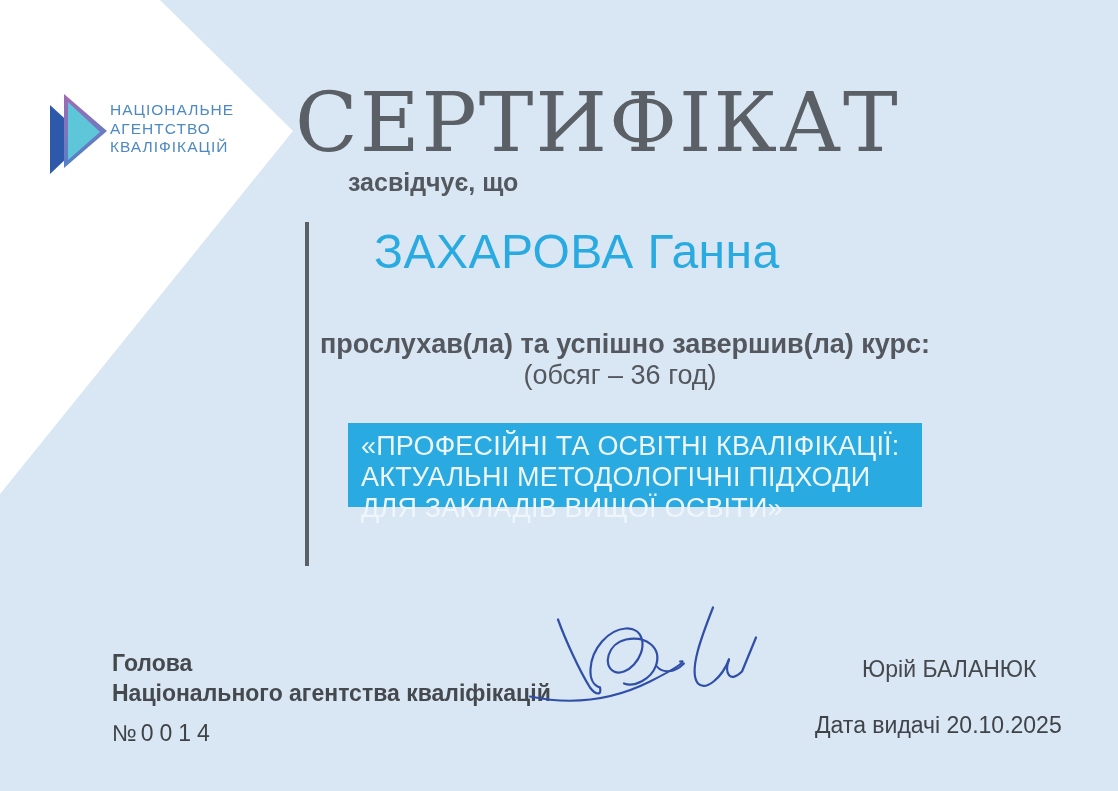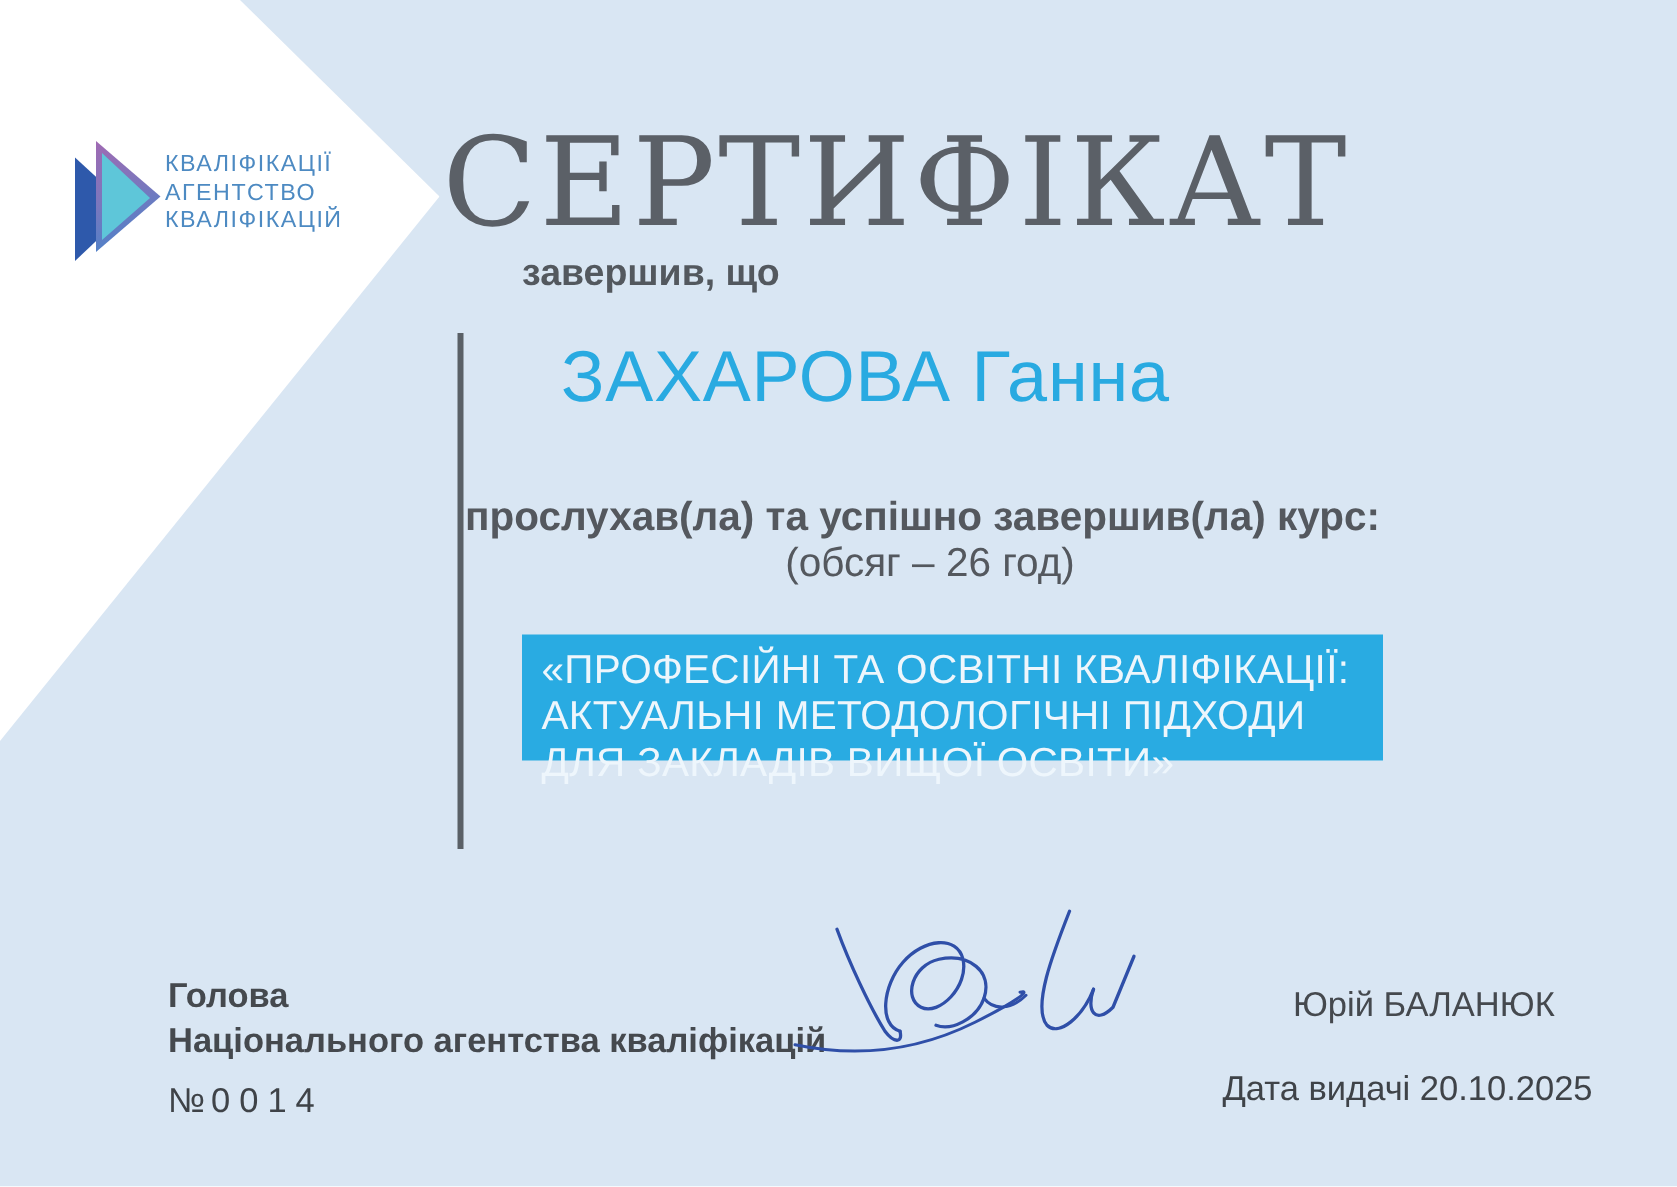--- a/index.html
+++ b/index.html
@@ -31,21 +31,21 @@
   }
   
   #v-rule{position:absolute;left:305px;top:222px;width:4px;height:344px;background:#5a6066;}
   
   #recipient-name{
     position:absolute;left:374px;top:224px;
     font-size:48px;color:#29aae1;letter-spacing:0.5px;
   }
   
   #course-intro{
-    position:absolute;left:310px;top:329px;width:620px;text-align:left;
+    position:absolute;left:310px;top:329px;width:620px;text-align:right;
     font-size:27px;font-weight:bold;color:#54585e;
   }
   #course-duration{
     position:absolute;left:310px;top:360px;width:620px;text-align:center;
     font-size:27px;color:#54585e;
   }
   
   #course-box{
     position:absolute;left:348px;top:423px;width:574px;height:84px;
     background:#29abe2;color:#eef6fc;
@@ -86,34 +86,34 @@
         <stop offset="0.55" stop-color="#7a77bd"></stop>
         <stop offset="1" stop-color="#4e82c9"></stop>
       </linearGradient>
     </defs>
     <polygon points="8,17 8,86 45,51" fill="#2e59ab"></polygon>
     <polygon points="22,6 22,80 65,43" fill="url(#gradFront)"></polygon>
     <polygon points="26,14 26,72 58,44" fill="#5ec6d9"></polygon>
   </svg>
 
   <div id="logo-text">
-    <div>КВАЛІФІКАЦІЇ</div>
+    <div>НАЦІОНАЛЬНЕ</div>
     <div>АГЕНТСТВО</div>
     <div>КВАЛІФІКАЦІЙ</div>
   </div>
 
   <div id="cert-title">СЕРТИФІКАТ</div>
-  <div id="cert-subtitle">завершив, що</div>
+  <div id="cert-subtitle">засвідчує, що</div>
 
   <div id="v-rule"></div>
 
   <div id="recipient-name">ЗАХАРОВА Ганна</div>
 
   <div id="course-intro">прослухав(ла) та успішно завершив(ла) курс:</div>
-  <div id="course-duration">(обсяг – 26 год)</div>
+  <div id="course-duration">(обсяг – 36 год)</div>
 
   <div id="course-box">
     <div>«ПРОФЕСІЙНІ ТА ОСВІТНІ КВАЛІФІКАЦІЇ:</div>
     <div>АКТУАЛЬНІ МЕТОДОЛОГІЧНІ ПІДХОДИ</div>
     <div>ДЛЯ ЗАКЛАДІВ ВИЩОЇ ОСВІТИ»</div>
   </div>
 
   <div id="signer-role">
     <div>Голова</div>
     <div>Національного агентства кваліфікацій</div>

